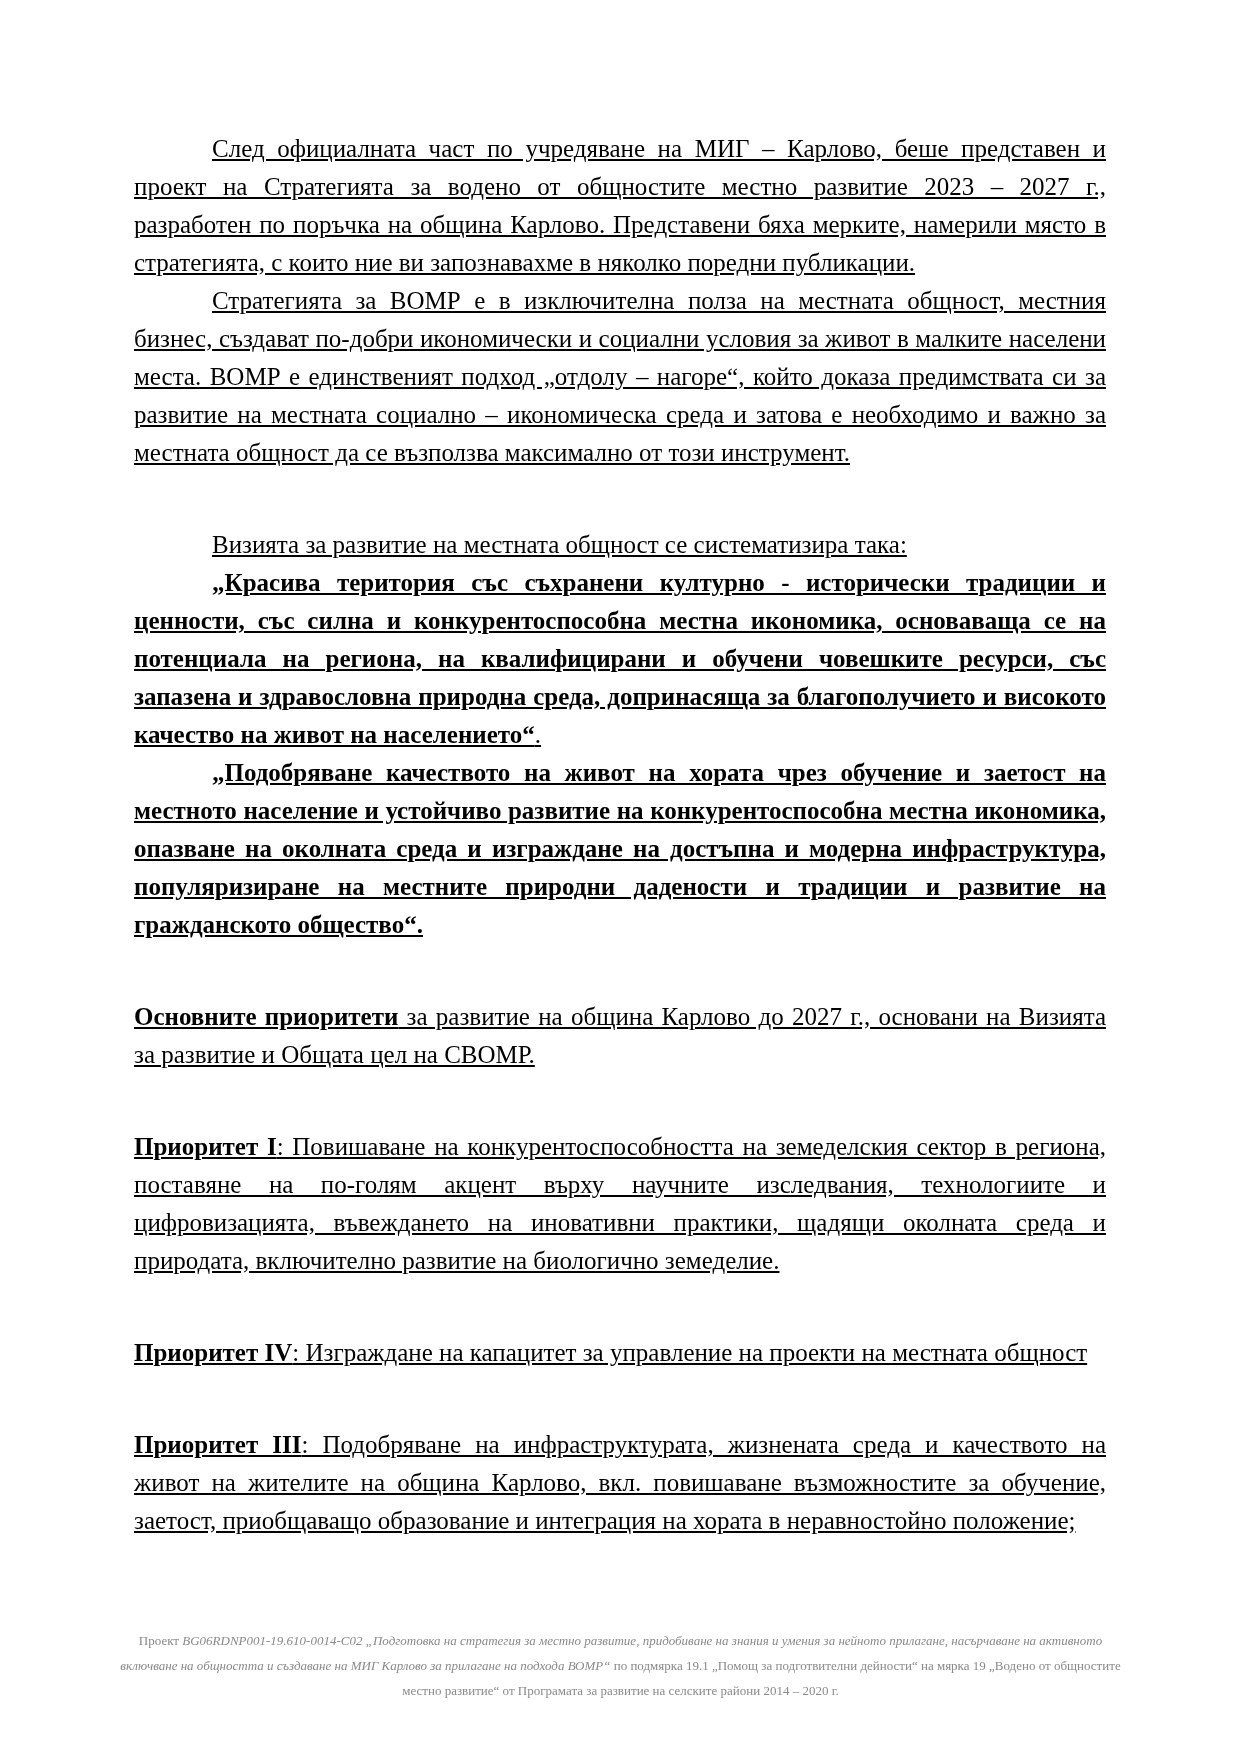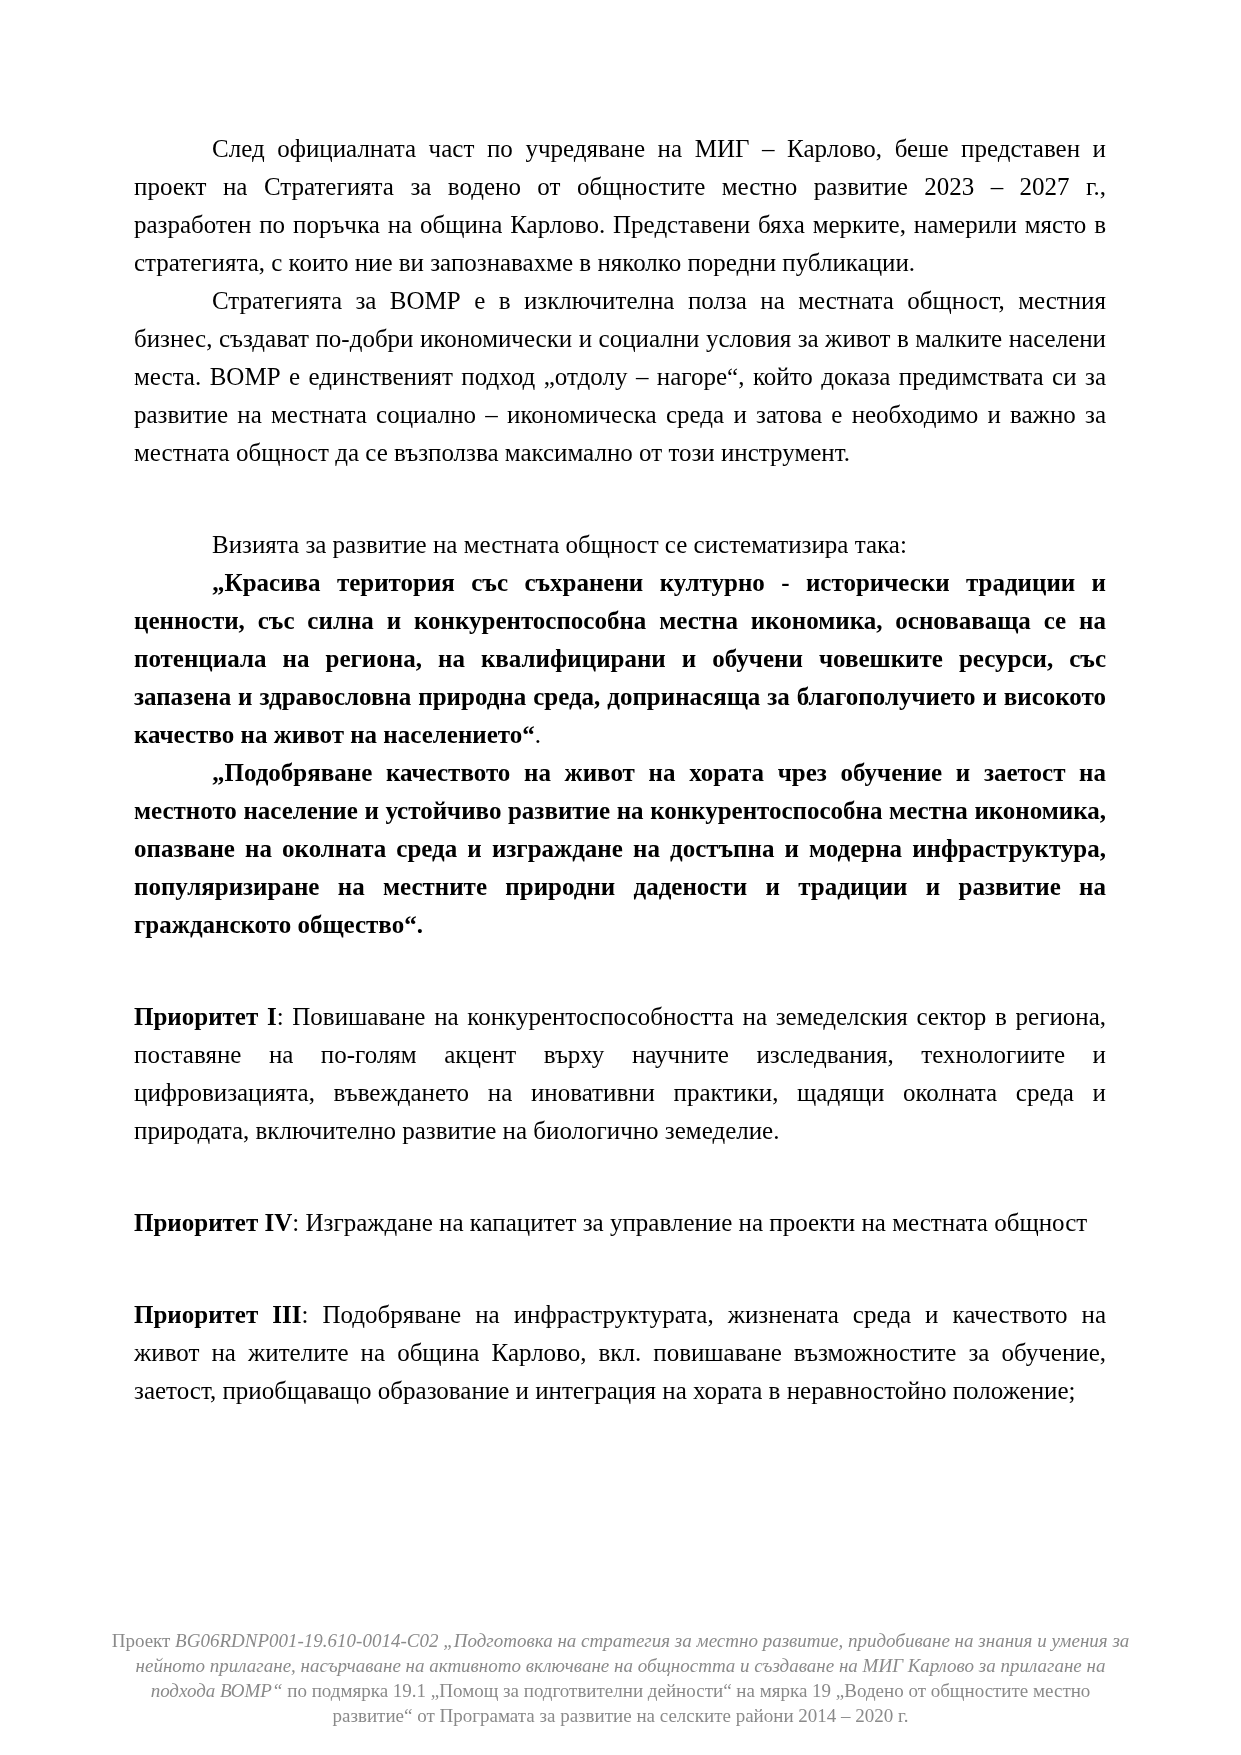--- a/index.html
+++ b/index.html
@@ -15,38 +15,39 @@
     font-family: "Liberation Serif", "DejaVu Serif", serif;
     color: #000000;
     overflow: hidden;
     box-sizing: border-box;
   }
   .content {
     position: absolute;
     left: 134px;
     top: 130px;
     width: 972px;
+    text-decoration: underline;
   }
   .para {
     margin: 0;
     font-size: 25px;
     line-height: 38px;
     text-align: justify;
   }
   .indent { text-indent: 78px; }
   .gap    { margin-top: 54px; }
   .bold   { font-weight: bold; }
   .normal { font-weight: normal; }
   b       { font-weight: bold; }
   .page-footer {
     position: absolute;
     left: 110px;
     top: 1628px;
     width: 1021px;
-    font-size: 19px;
+    font-size: 13px;
     line-height: 25px;
     text-align: center;
     color: #8a8a8a;
   }
   .page-footer i { font-style: italic; }
 </style>
 </head>
 <body>
 
 <div class="page">
@@ -56,20 +57,21 @@
 
     <p class="para indent">Стратегията за ВОМР е в изключителна полза на местната общност, местния бизнес, създават по-добри икономически и социални условия за живот в малките населени места. ВОМР е единственият подход „отдолу – нагоре“, който доказа предимствата си за развитие на местната социално – икономическа среда и затова е необходимо и важно за местната общност да се възползва максимално от този инструмент.</p>
 
     <p class="para indent gap">Визията за развитие на местната общност се систематизира така:</p>
 
     <p class="para indent bold"><span>„Красива територия със съхранени културно - исторически традиции и ценности, със силна и конкурентоспособна местна икономика, основаваща се на потенциала на региона, на квалифицирани и обучени човешките ресурси, със запазена и здравословна природна среда, допринасяща за благополучието и високото качество на живот на населението“</span><span class="normal">.</span></p>
 
 
     <p class="para indent bold">„Подобряване качеството на живот на хората чрез обучение и заетост на местното население и устойчиво развитие на конкурентоспособна местна икономика, опазване на околната среда и изграждане на достъпна и модерна инфраструктура, популяризиране на местните природни дадености и традиции и развитие на гражданското общество“.</p>
 
+    <p class="para gap"><b>Основните приоритети</b><span> за развитие на община Карлово до 2027 г., основани на Визията за развитие и Общата цел на СВОМР.</span></p>
 
     <p class="para gap"><b>Приоритет I</b><span>: Повишаване на конкурентоспособността на земеделския сектор в региона, поставяне на по-голям акцент върху научните изследвания, технологиите и цифровизацията, въвеждането на иновативни практики, щадящи околната среда и природата, включително развитие на биологично земеделие.</span></p>
 
 
     <p class="para gap"><b>Приоритет IV</b><span>: Изграждане на капацитет за управление на проекти на местната общност</span></p>
 
     <p class="para gap"><b>Приоритет III</b><span>: Подобряване на инфраструктурата, жизнената среда и качеството на живот на жителите на община Карлово, вкл. повишаване възможностите за обучение, заетост, приобщаващо образование и интеграция на хората в неравностойно положение;</span></p>
 
   </div>
 

